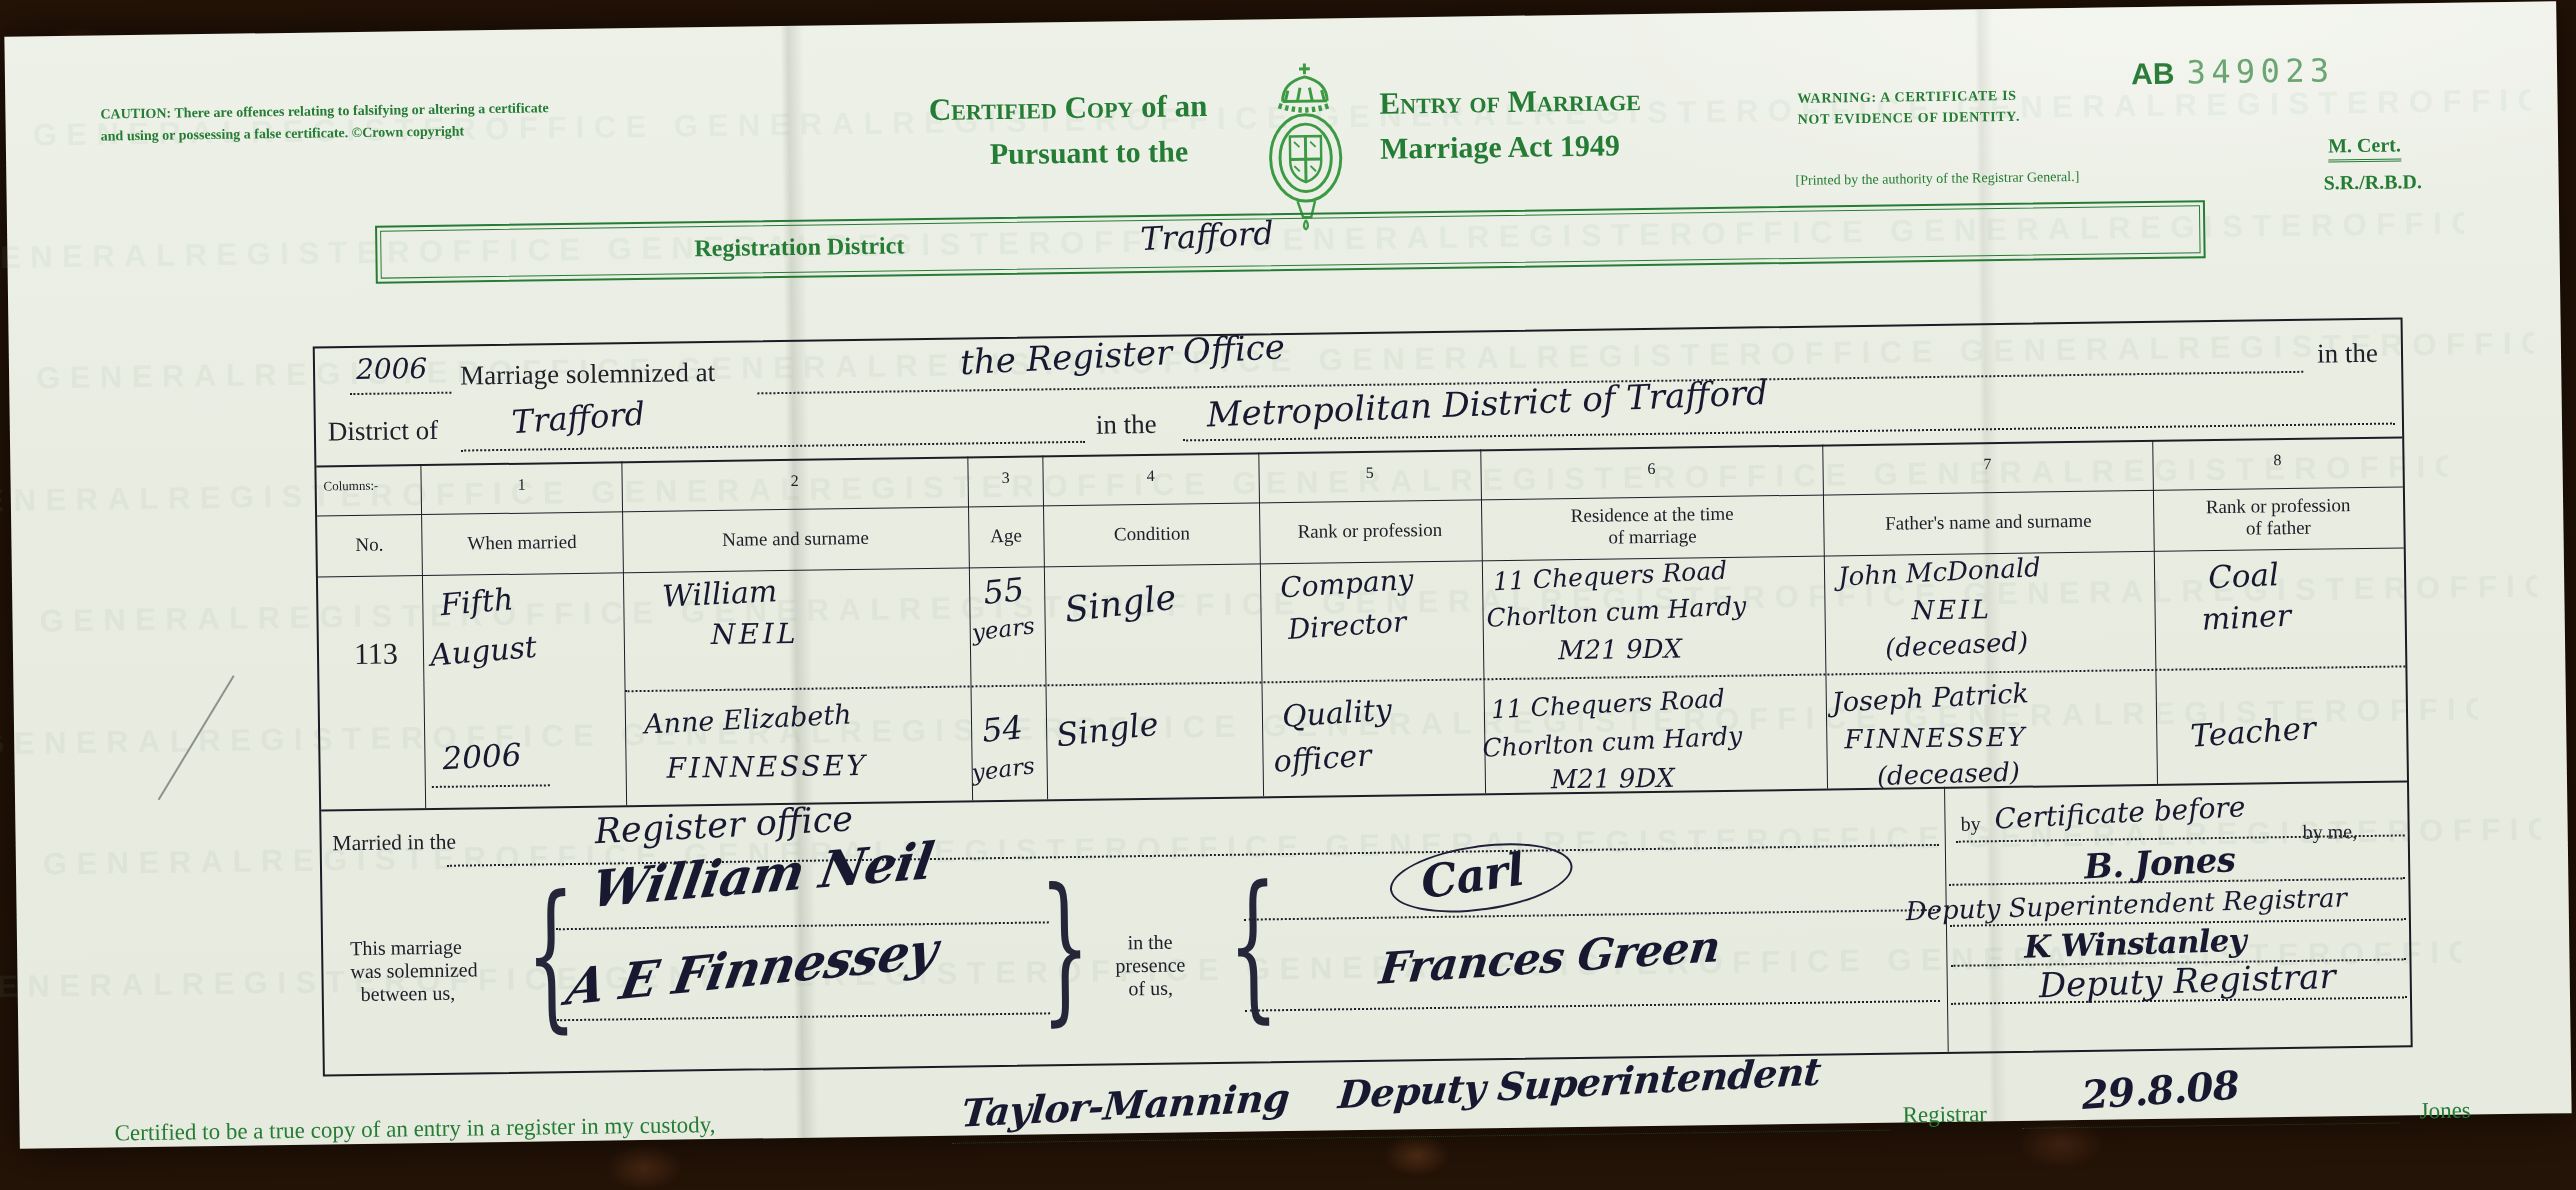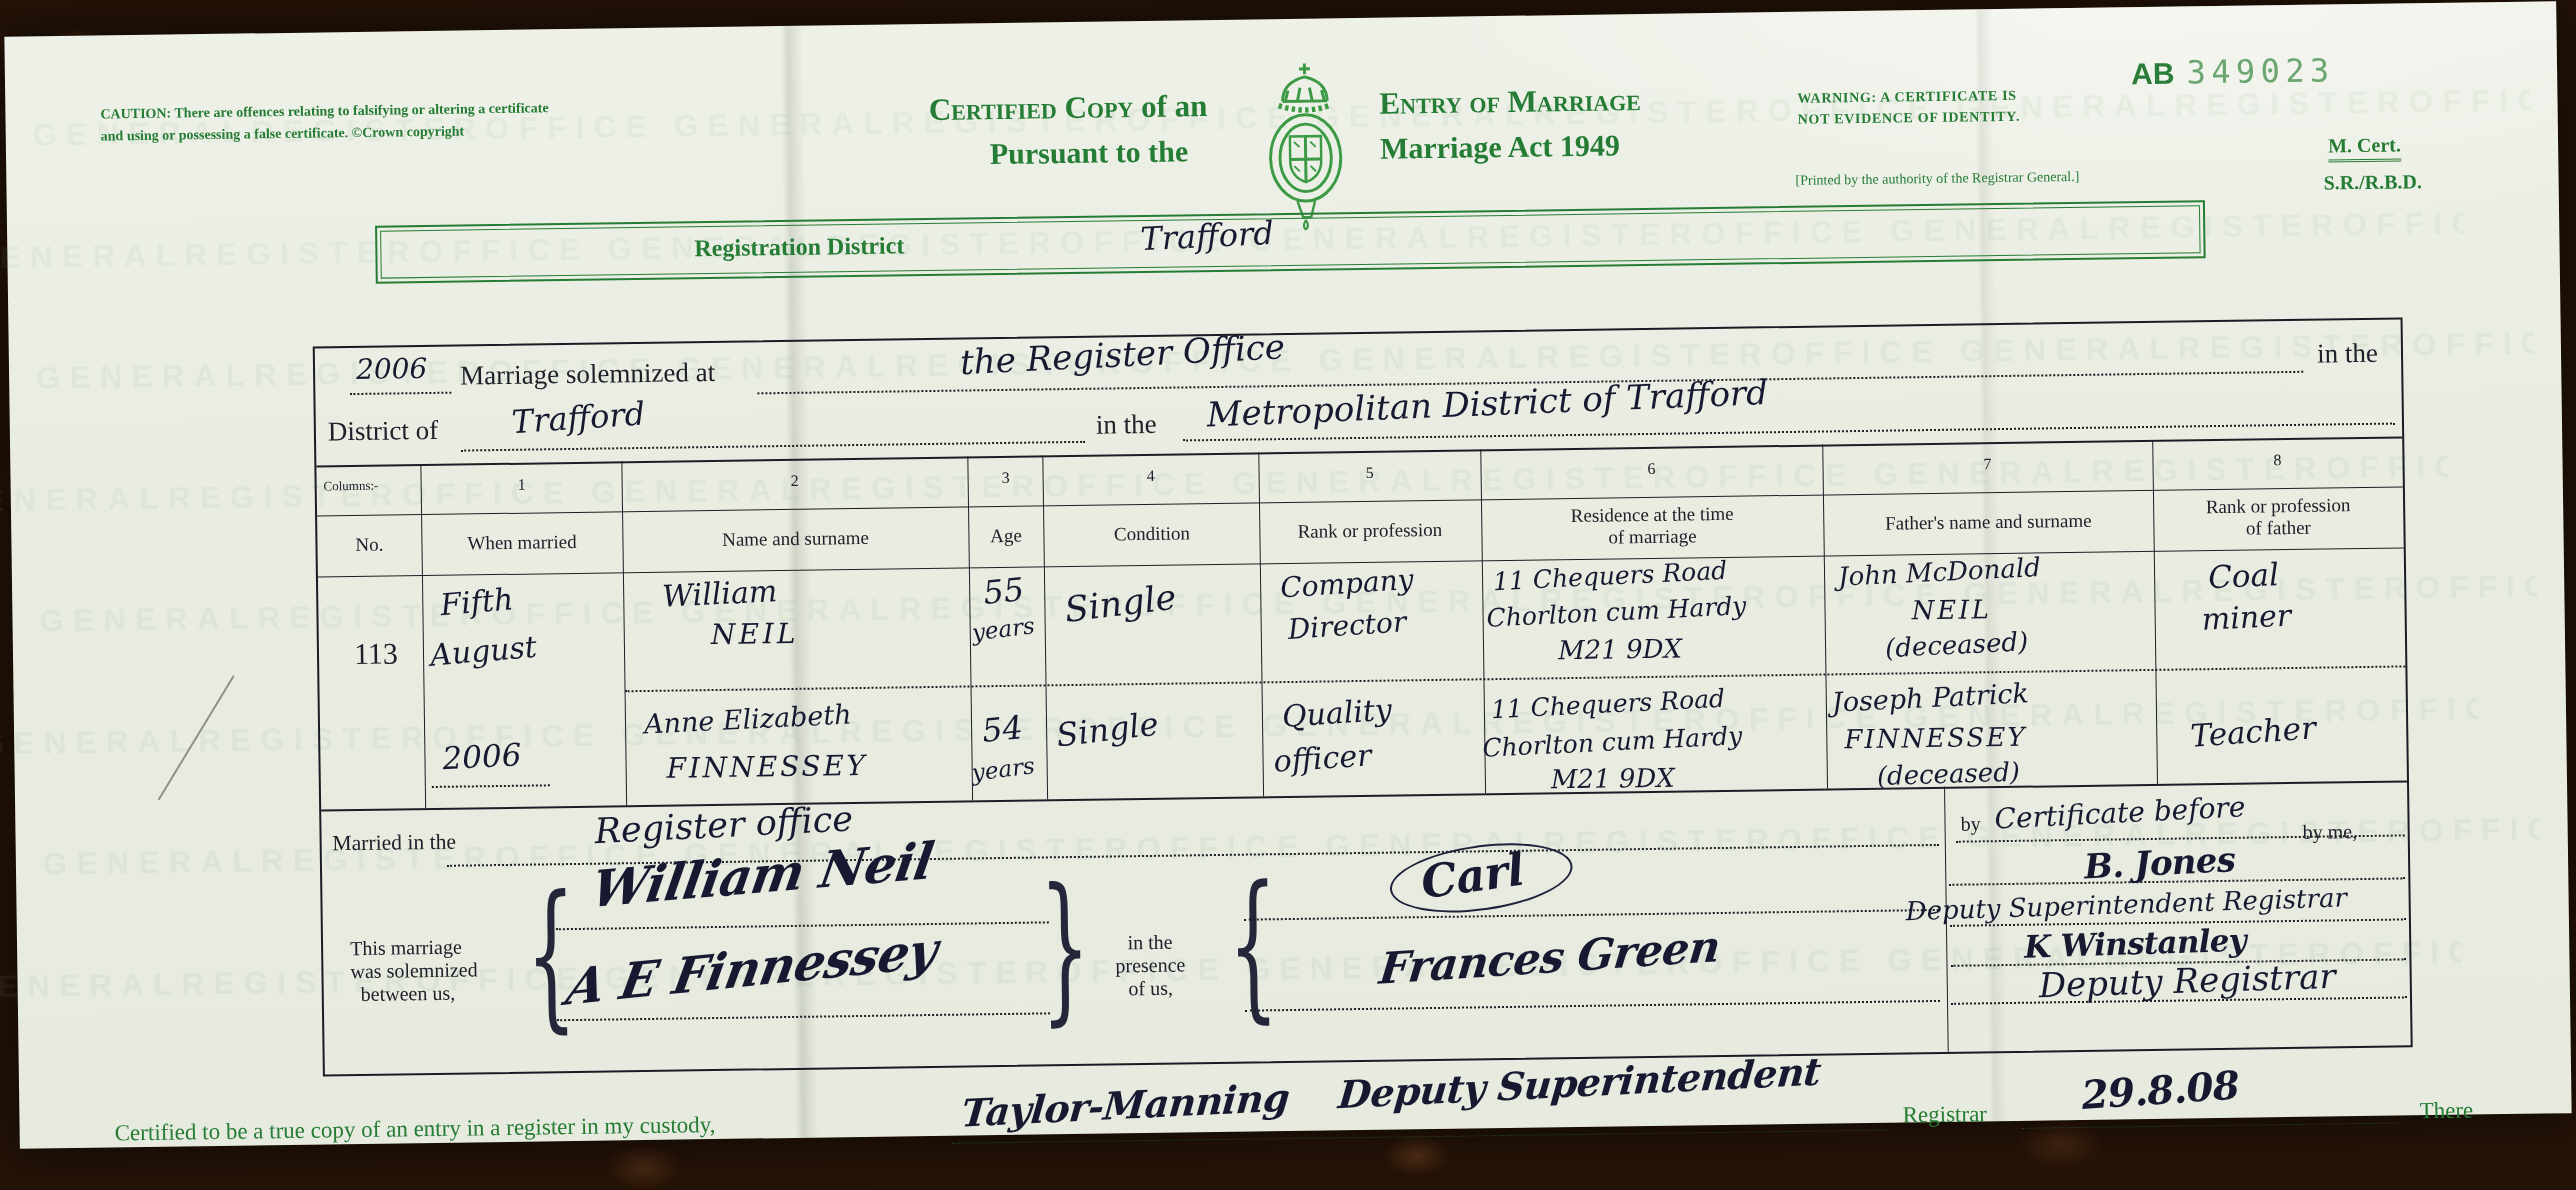--- a/index.html
+++ b/index.html
@@ -251,17 +251,17 @@
 
     <div class="abs green" style="left:95px;top:1085px;font-size:23px;">Certified to be a true copy of an entry in a register in my custody,</div>
     <div class="gdot" style="left:932px;top:1119px;width:938px;"></div>
     <div class="hw sig abs" style="left:942px;top:1052px;font-size:38px;transform:rotate(-2deg) skewX(-8deg);white-space:nowrap;">
       <span>Taylor-Manning</span>
       <span style="margin-left:37px;">Deputy Superintendent</span>
     </div>
     <div class="abs green" style="left:1883px;top:1092px;font-size:23px;">Registrar</div>
     <div class="gdot" style="left:2002px;top:1119px;width:378px;"></div>
     <div class="hw sig abs" style="left:2062px;top:1060px;font-size:39px;transform:rotate(-3deg);">29.8.08</div>
-    <div class="abs green" style="left:2400px;top:1095px;font-size:23px;">There</div>
+    <div class="abs green" style="left:2400px;top:1095px;font-size:23px;">Jones</div>
 
   </div>
 </div>
 
 
 </body></html>

